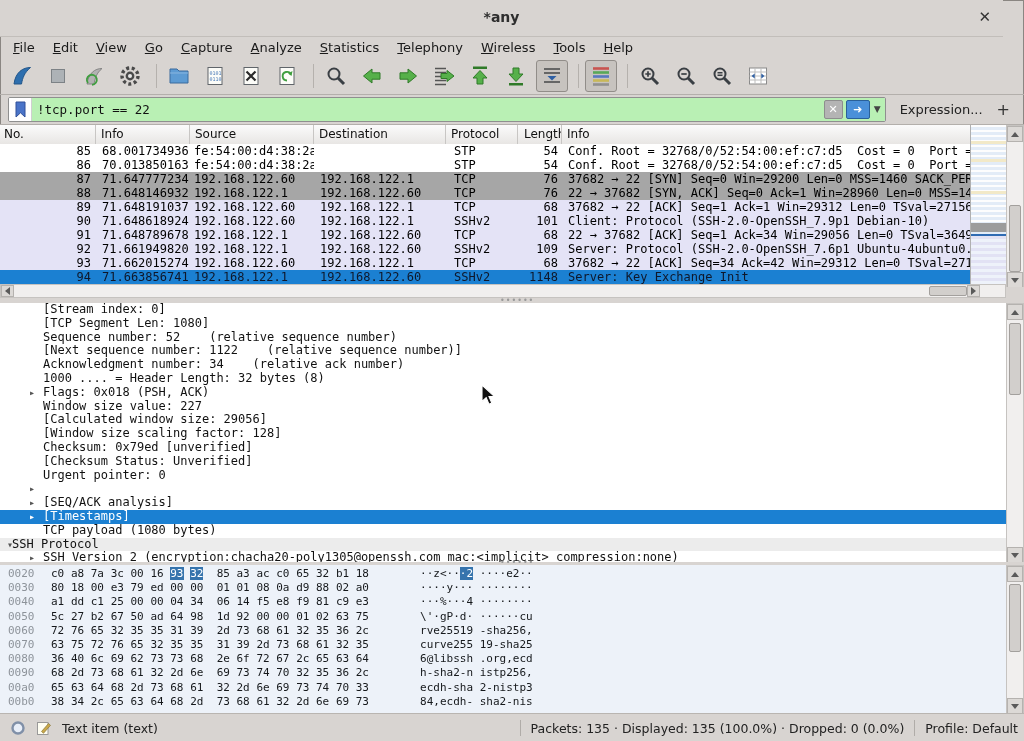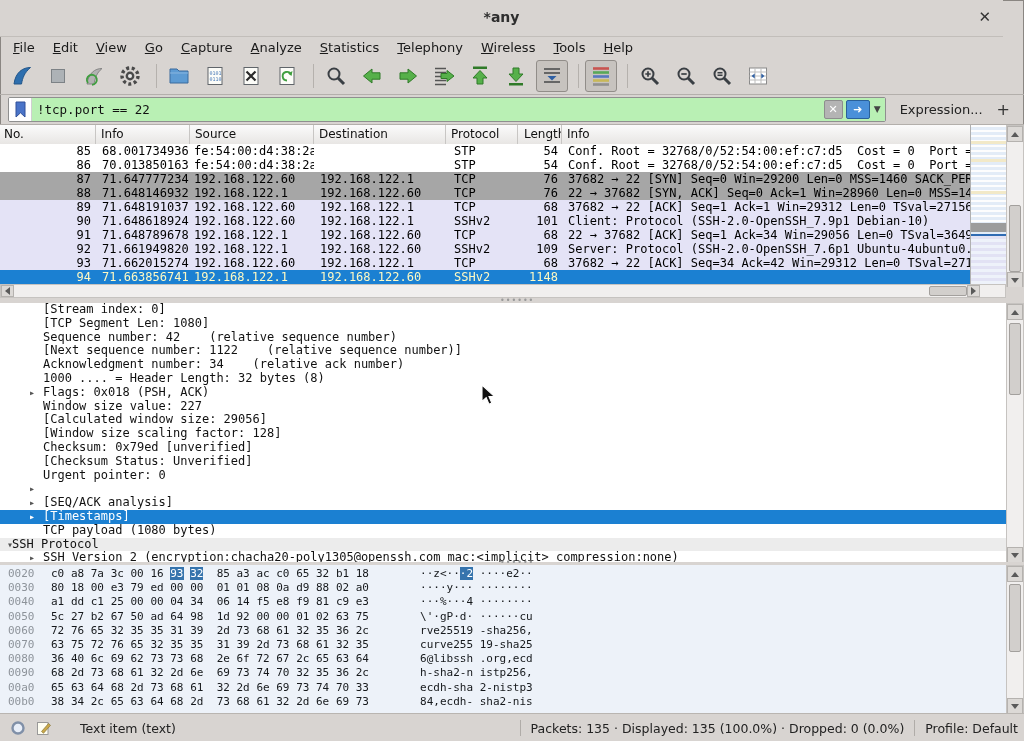--- a/index.html
+++ b/index.html
@@ -43,21 +43,21 @@
   .c-no{width:96px;text-align:right;padding-right:5px;}
   .c-time{width:94px;padding-left:6px;}
   .c-source{width:124px;padding-left:4px;}
   .c-destination{width:132px;padding-left:6px;}
   .c-protocol{width:72px;padding-left:8px;}
   .c-length{width:44px;text-align:right;padding-right:4px;}
   .c-info{flex:1;padding-left:6px;width:auto !important;}
   .prow.plain{background:#ffffff;}
   .prow.gray{background:#a6a6a6;}
   .prow.tcp{background:#e4e3f6;}
-  .prow.selected{background:#1b80d2;color:#fef9c3;}
+  .prow.selected{background:#1b80d2;color:#0f172a;}
   
   #minimap{position:absolute;left:970px;top:0;width:36px;height:159px;border-left:1px solid #b0b0b0;
            background:repeating-linear-gradient(180deg,#fdfdfd 0 2px,#e3ecf7 2px 5px);}
   .mm{position:absolute;left:0;width:36px;}
   
   .sb{position:absolute;background:#f1efee;border:1px solid #c6c3c0;box-sizing:border-box;}
   .sb-btn{position:absolute;background:#dcd9d6;border:1px solid #b5b2af;box-sizing:border-box;display:flex;align-items:center;justify-content:center;}
   .sb-thumb{position:absolute;background:#d2cfcc;border:1px solid #a3a09d;border-radius:2px;box-sizing:border-box;}
   .tri-u{width:0;height:0;border-left:4px solid transparent;border-right:4px solid transparent;border-bottom:5px solid #5a5a5a;}
   .tri-d{width:0;height:0;border-left:4px solid transparent;border-right:4px solid transparent;border-top:5px solid #5a5a5a;}
@@ -80,21 +80,21 @@
   .hrow{position:relative;height:14.2px;line-height:14.2px;font-size:11px;
         font-family:"DejaVu Sans Mono","Liberation Mono",monospace;white-space:pre;}
   .hoff{position:absolute;left:8px;color:#8d939a;}
   .hbytes{position:absolute;left:51px;color:#15181b;}
   .hascii{position:absolute;left:420px;color:#15181b;}
   .hl{background:#3674ad;color:#fff;}
   
   #statusbar{position:absolute;left:0;top:713px;width:1024px;height:28px;background:#d8d4d1;border-top:1px solid #b9b5b1;
              display:flex;align-items:center;font-size:12.5px;color:#222;}
   #sb-left{display:flex;align-items:center;gap:10px;padding-left:10px;}
-  #fieldinfo{margin-left:18px;text-align:right;}
+  #fieldinfo{text-align:right;}
   #sb-right{margin-left:auto;display:flex;align-items:center;gap:0;padding-right:6px;}
   .sb-sep{width:1px;height:16px;background:#b0aca8;margin:0 10px;}
   
   #cursor{position:absolute;left:481px;top:384px;z-index:50;}
 </style>
 </head>
 <body>
 <div id="win">
 
   <div id="titlebar">
@@ -363,20 +363,21 @@
           <span class="c-length">68</span>
           <span class="c-info">37682 → 22 [ACK] Seq=34 Ack=42 Win=29312 Len=0 TSval=27158</span>
         </div>
         <div class="prow selected">
           <span class="c-no">94</span>
           <span class="c-time">71.663856741</span>
           <span class="c-source">192.168.122.1</span>
           <span class="c-destination">192.168.122.60</span>
           <span class="c-protocol">SSHv2</span>
           <span class="c-length">1148</span>
+          <span class="c-info">Server: Key Exchange Init</span>
         </div>
       </div>
 
     <div id="minimap">
       <div class="mm" style="top:16px;height:3px;background:#f2e9c8"></div>
       <div class="mm" style="top:34px;height:3px;background:#f2e9c8"></div>
       <div class="mm" style="top:66px;height:3px;background:#f2e9c8"></div>
       <div class="mm" style="top:98px;height:9px;background:#9c9c9c"></div>
       <div class="mm" style="top:109px;height:2px;background:#2f6bb3"></div>
       <div class="mm" style="top:111px;height:48px;background:repeating-linear-gradient(180deg,#e2e2f4 0 3px,#eef2fa 3px 6px)"></div>
@@ -404,21 +405,21 @@
     <div style="position:absolute;left:1006px;top:162px;width:18px;height:11px;background:#d8d4d1"></div>
   </div>
 
   <div class="splitter" style="top:298px;height:5px">
       <span class="grip">••••••</span>
     </div>
 
   <div id="details">
       <div class="drow "><span class="darrow ind1"></span><span class="dtext ind1">[Stream index: 0]</span></div>
       <div class="drow "><span class="darrow ind1"></span><span class="dtext ind1">[TCP Segment Len: 1080]</span></div>
-      <div class="drow "><span class="darrow ind1"></span><span class="dtext ind1">Sequence number: 42    (relative sequence number)</span></div>
+      <div class="drow "><span class="darrow ind1"></span><span class="dtext ind1">Sequence number: 52    (relative sequence number)</span></div>
       <div class="drow "><span class="darrow ind1"></span><span class="dtext ind1">[Next sequence number: 1122    (relative sequence number)]</span></div>
       <div class="drow "><span class="darrow ind1"></span><span class="dtext ind1">Acknowledgment number: 34    (relative ack number)</span></div>
       <div class="drow "><span class="darrow ind1"></span><span class="dtext ind1">1000 .... = Header Length: 32 bytes (8)</span></div>
       <div class="drow "><span class="darrow ind1">▸</span><span class="dtext ind1">Flags: 0x018 (PSH, ACK)</span></div>
       <div class="drow "><span class="darrow ind1"></span><span class="dtext ind1">Window size value: 227</span></div>
       <div class="drow "><span class="darrow ind1"></span><span class="dtext ind1">[Calculated window size: 29056]</span></div>
       <div class="drow "><span class="darrow ind1"></span><span class="dtext ind1">[Window size scaling factor: 128]</span></div>
       <div class="drow "><span class="darrow ind1"></span><span class="dtext ind1">Checksum: 0x79ed [unverified]</span></div>
       <div class="drow "><span class="darrow ind1"></span><span class="dtext ind1">[Checksum Status: Unverified]</span></div>
       <div class="drow "><span class="darrow ind1"></span><span class="dtext ind1">Urgent pointer: 0</span></div>

